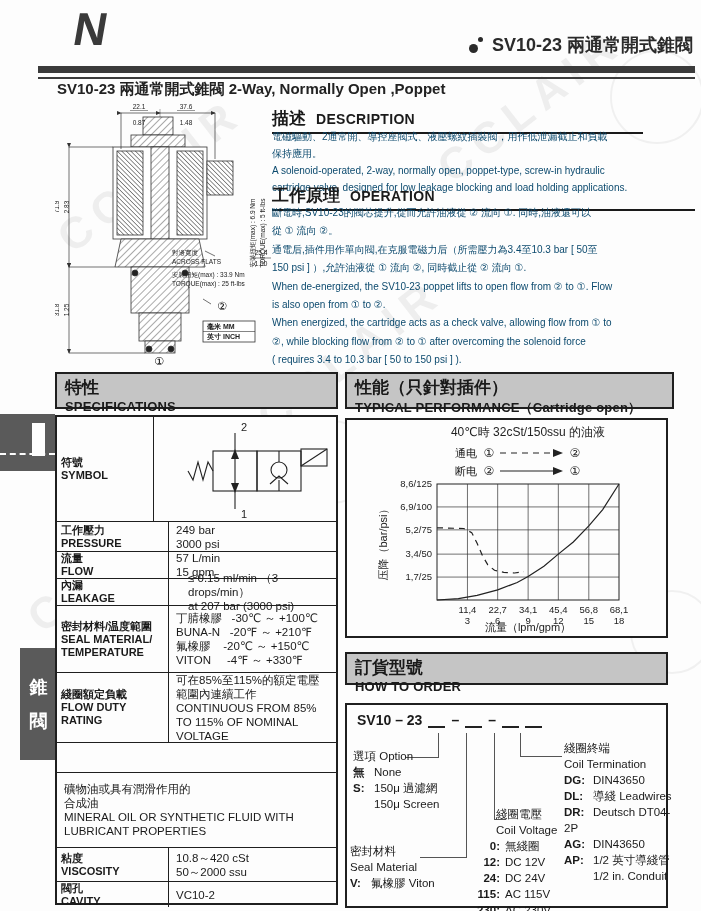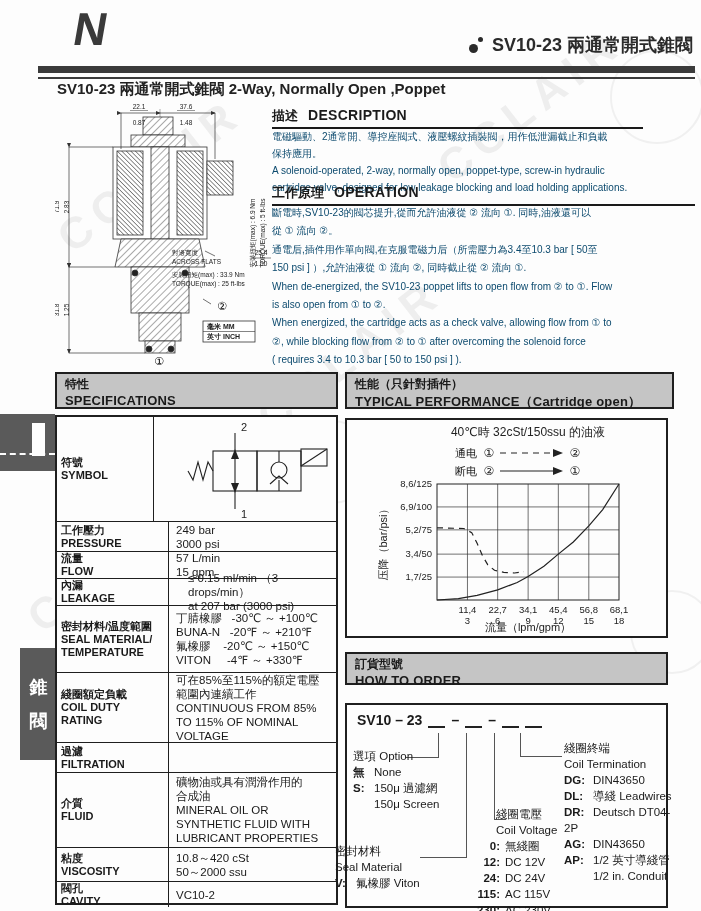--- a/index.html
+++ b/index.html
@@ -21,26 +21,26 @@
   #page-title{left:57px;top:80px;font-size:15px;font-weight:bold;color:#222;}
   
   #side-block{left:0;top:414px;width:55px;height:57px;background:#5a5a5a;}
   #side-block .wbar{position:absolute;left:32px;top:9px;width:13px;height:33px;background:#fdfdfd;}
   #side-block .wdash{position:absolute;left:0;top:39px;width:55px;border-top:2px dashed #fdfdfd;}
   #side-tab{left:20px;top:648px;width:37px;height:112px;background:#5a5a5a;color:#fff;
             display:flex;flex-direction:column;align-items:center;justify-content:center;gap:10px;
             font-size:18px;font-weight:bold;}
   
   .sec-head{position:absolute;display:flex;align-items:baseline;gap:10px;border-bottom:2px solid #1a1a1a;padding-bottom:2px;}
-  .sec-head .cn{font-size:13px;font-weight:bold;}
+  .sec-head .cn{font-size:17px;font-weight:bold;}
   .sec-head .en{font-size:14px;font-weight:bold;letter-spacing:0.3px;}
   .bodytext{position:absolute;font-size:10px;white-space:pre-line;color:#0c4a6e;}
   
   .graybar{position:absolute;background:#c5c5c5;border:2px solid #1f1f1f;box-sizing:border-box;padding:2px 8px;}
-  .graybar .cn{font-size:12px;font-weight:bold;}
+  .graybar .cn{font-size:17px;font-weight:bold;}
   .graybar .en{font-size:13px;font-weight:bold;letter-spacing:0.2px;}
   
   #spec-table{left:55px;top:415px;width:283px;height:490px;border:2px solid #1f1f1f;box-sizing:border-box;background:#fdfdfd;}
   .spec-row{display:flex;border-bottom:1px solid #1f1f1f;box-sizing:border-box;}
   .spec-row:last-child{border-bottom:none;}
   .spec-label{width:112px;border-right:1px solid #1f1f1f;box-sizing:border-box;padding:2px 4px;
               font-size:11px;font-weight:bold;line-height:13px;white-space:pre-wrap;
               display:flex;flex-direction:column;justify-content:center;}
   .spec-label > div{white-space:pre-wrap;}
   .spec-val{flex:1;padding:2px 7px;font-size:11.5px;line-height:14px;white-space:pre-wrap;
@@ -266,31 +266,27 @@
         <div class="spec-row" style="height: 67px;">
           <div class="spec-label">密封材料/温度範圍
 SEAL MATERIAL/ TEMPERATURE</div>
           <div class="spec-val">丁腈橡膠   -30℃ ～ +100℃
 BUNA-N   -20℉ ～ +210℉
 氟橡膠    -20℃ ～ +150℃
 VITON     -4℉ ～ +330℉</div>
         </div>
         <div class="spec-row" style="height: 70px;">
           <div class="spec-label">綫圈額定負載
-COIL DUTY RATING</div>
+FLOW DUTY RATING</div>
           <div class="spec-val">可在85%至115%的額定電壓範圍內連續工作
 CONTINUOUS FROM 85% TO 115% OF NOMINAL VOLTAGE</div>
         </div>
         <div class="spec-row" style="height: 30px;">
-          <div class="spec-label">過濾
-FILTRATION</div>
         </div>
         <div class="spec-row" style="height: 75px;">
-          <div class="spec-label">介質
-FLUID</div>
           <div class="spec-val">礦物油或具有潤滑作用的
 合成油
 MINERAL OIL OR SYNTHETIC FLUID WITH LUBRICANT PROPERTIES</div>
         </div>
         <div class="spec-row" style="height: 34px;">
           <div class="spec-label">粘度
 VISCOSITY</div>
           <div class="spec-val">10.8～420 cSt
 50～2000 ssu</div>
         </div>
@@ -379,21 +375,21 @@
   <div class="conn" style="left:494px;top:819px;width:12px;height:1px"></div>
   <div class="conn" style="left:520px;top:733px;width:1px;height:24px"></div>
   <div class="conn" style="left:520px;top:756px;width:42px;height:1px"></div>
 
   <div class="ogroup" id="og-option" style="left:353px;top:748px;width:140px">
       <div class="og-title">選項 Option</div>
       <div class="og-item"><span class="og-code">無</span><span class="og-label">None</span></div>
       <div class="og-item"><span class="og-code">S:</span><span class="og-label">150μ 過濾網</span></div>
       <div class="og-item"><span class="og-code"></span><span class="og-label">150μ Screen</span></div>
     </div>
-  <div class="ogroup" id="og-seal" style="left:335px;top:843px;width:160px">
+  <div class="ogroup" id="og-seal" style="left:350px;top:843px;width:160px">
       <div class="og-title">密封材料</div>
       <div class="og-title">Seal Material</div>
       <div class="og-item"><span class="og-code">V:</span><span class="og-label">氟橡膠   Viton</span></div>
     </div>
   <div class="ogroup" id="og-voltage" style="left:470px;top:806px;width:110px">
       <div class="og-title">綫圈電壓</div>
       <div class="og-title">Coil Voltage</div>
       <div class="og-item"><span class="og-code">0:</span><span class="og-label">無綫圈</span></div>
       <div class="og-item"><span class="og-code">12:</span><span class="og-label">DC 12V</span></div>
       <div class="og-item"><span class="og-code">24:</span><span class="og-label">DC 24V</span></div>

